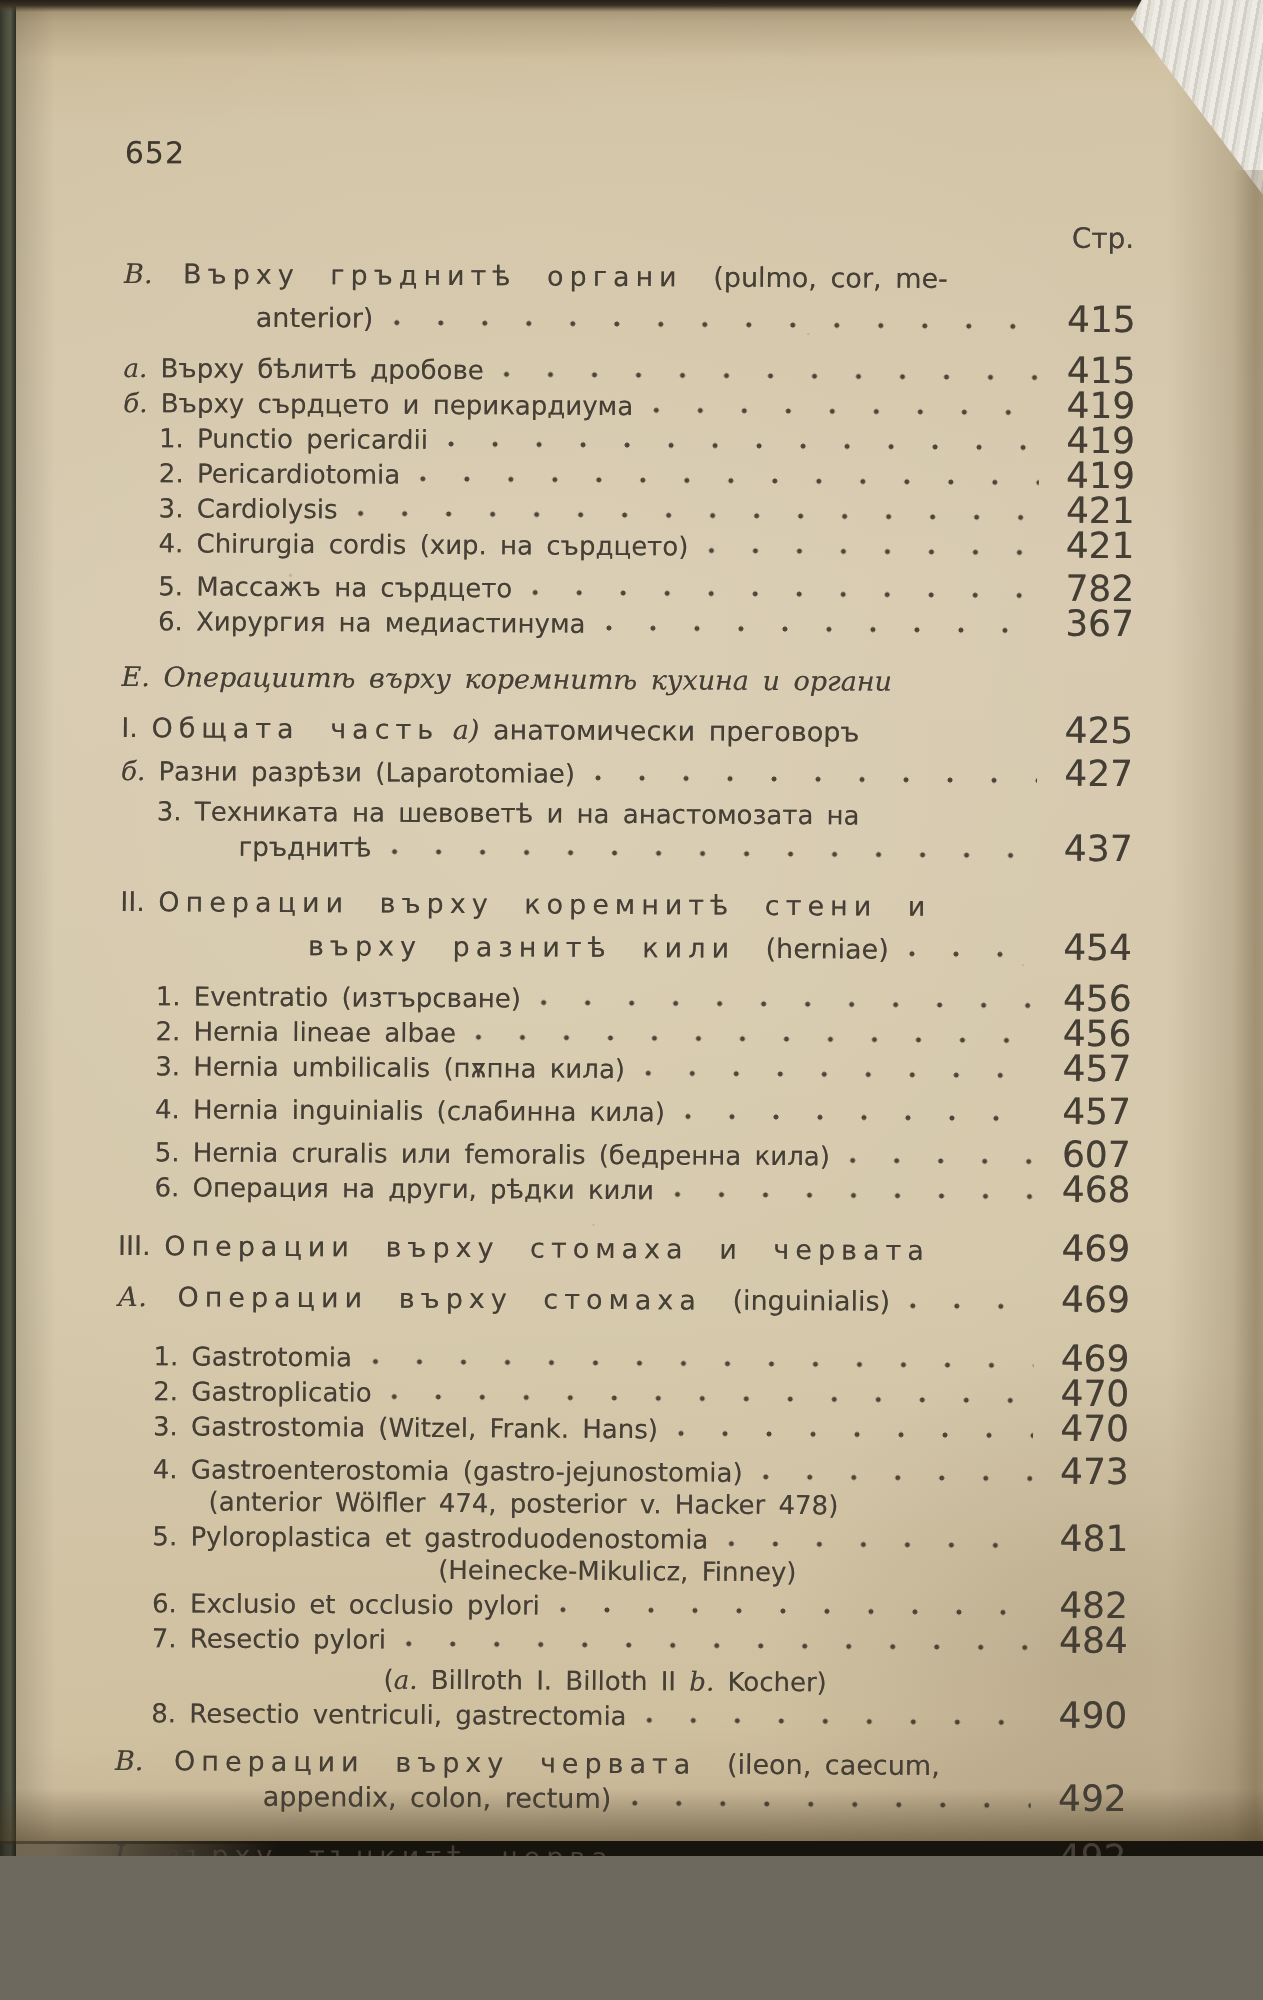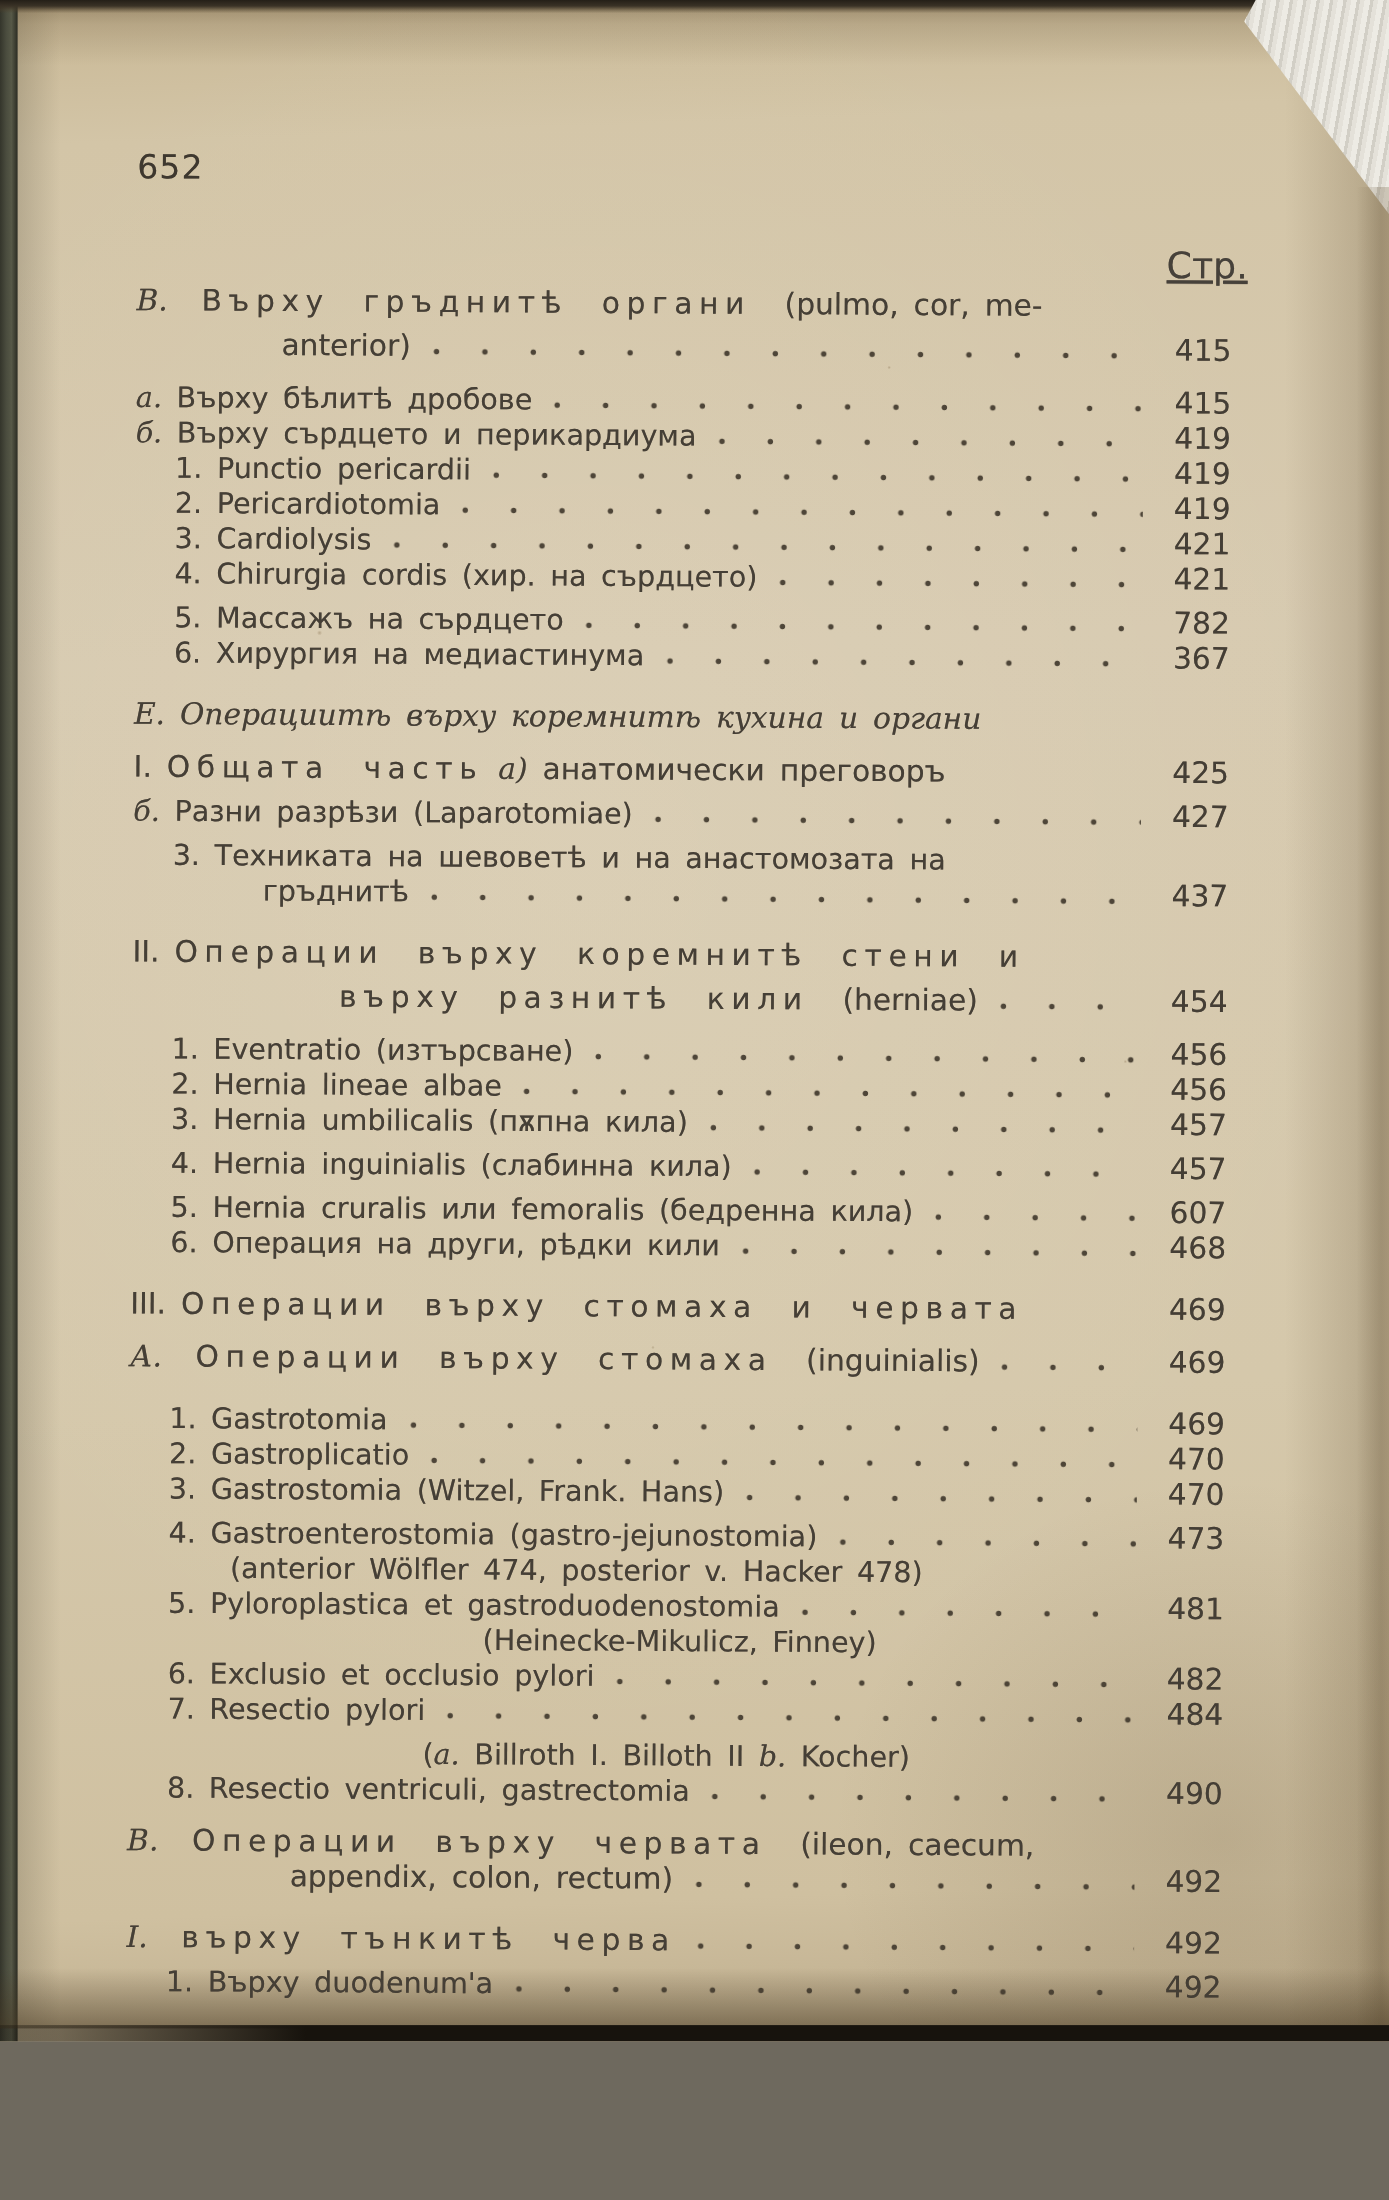--- a/index.html
+++ b/index.html
@@ -29,37 +29,37 @@
     background:linear-gradient(to right,rgba(105,88,60,0) 0%,rgba(105,88,60,0.28) 75%,rgba(140,120,88,0.32) 100%);}
   .bottom-shadow{position:absolute;left:0;right:0;bottom:12px;height:55px;
     background:linear-gradient(to top,rgba(70,56,34,0.55),rgba(70,56,34,0));}
   .edge-bottom{position:absolute;left:0;right:0;bottom:0;height:15px;
     background:linear-gradient(to right,rgba(24,20,13,0.35) 0%,#17130d 22%,#17130d 100%);}
 
   .content{position:absolute;left:125px;top:128px;width:1012px;
     transform:rotate(0.35deg);transform-origin:0 0;
     text-shadow:0 0 0.6px rgba(60,50,40,0.55);}
   .folio{font-size:30px;line-height:34px;margin-top:8px;letter-spacing:1px;color:#3e382f;}
-  .colhead{position:absolute;right:2px;top:88px;font-size:33px;color:#46413a;text-decoration:underline;}
+  .colhead{position:absolute;right:2px;top:88px;font-size:28px;color:#46413a;}
   .rows{margin-top:88px;}
 
   .row{display:flex;align-items:baseline;line-height:32px;font-size:26px;}
   .row.h{font-size:27px;}
   .g1{margin-top:8px;} .g2{margin-top:16px;} .g3{margin-top:24px;}
   .i-none{padding-left:0;} .i-num{padding-left:36px;}
   .i-c90{padding-left:92px;} .i-c115{padding-left:118px;} .i-c130{padding-left:132px;}
   .i-c145{padding-left:148px;} .i-c185{padding-left:188px;} .i-c265{padding-left:268px;} .i-c320{padding-left:322px;}
   .txt{flex:0 0 auto;white-space:nowrap;word-spacing:5px;}
   .txt .sp{letter-spacing:6px;word-spacing:16px;}
   .txt .it{font-family:"DejaVu Serif",serif;font-style:italic;}
   .leader{flex:1 1 0;min-width:10px;align-self:stretch;margin:0 12px 0 16px;
     background-image:radial-gradient(circle at 3px 50%, rgba(66,58,46,0.92) 2.1px, rgba(66,58,46,0) 2.9px);
     background-size:44px 10px;background-repeat:repeat-x;background-position:left 4px bottom 7px;}
   .nodots .leader{background:none;}
-  .pg{flex:0 0 auto;width:84px;text-align:center;font-size:27px;color:#443e35;}
+  .pg{flex:0 0 auto;width:84px;text-align:right;font-size:36px;color:#443e35;}
 </style>
 </head>
 <body>
 
 <div class="photo">
   <div class="edge-left"></div>
   <div class="edge-top"></div>
   <div class="fore-edge"></div>
   <div class="edge-right"></div>
   <div class="bottom-shadow"></div>

